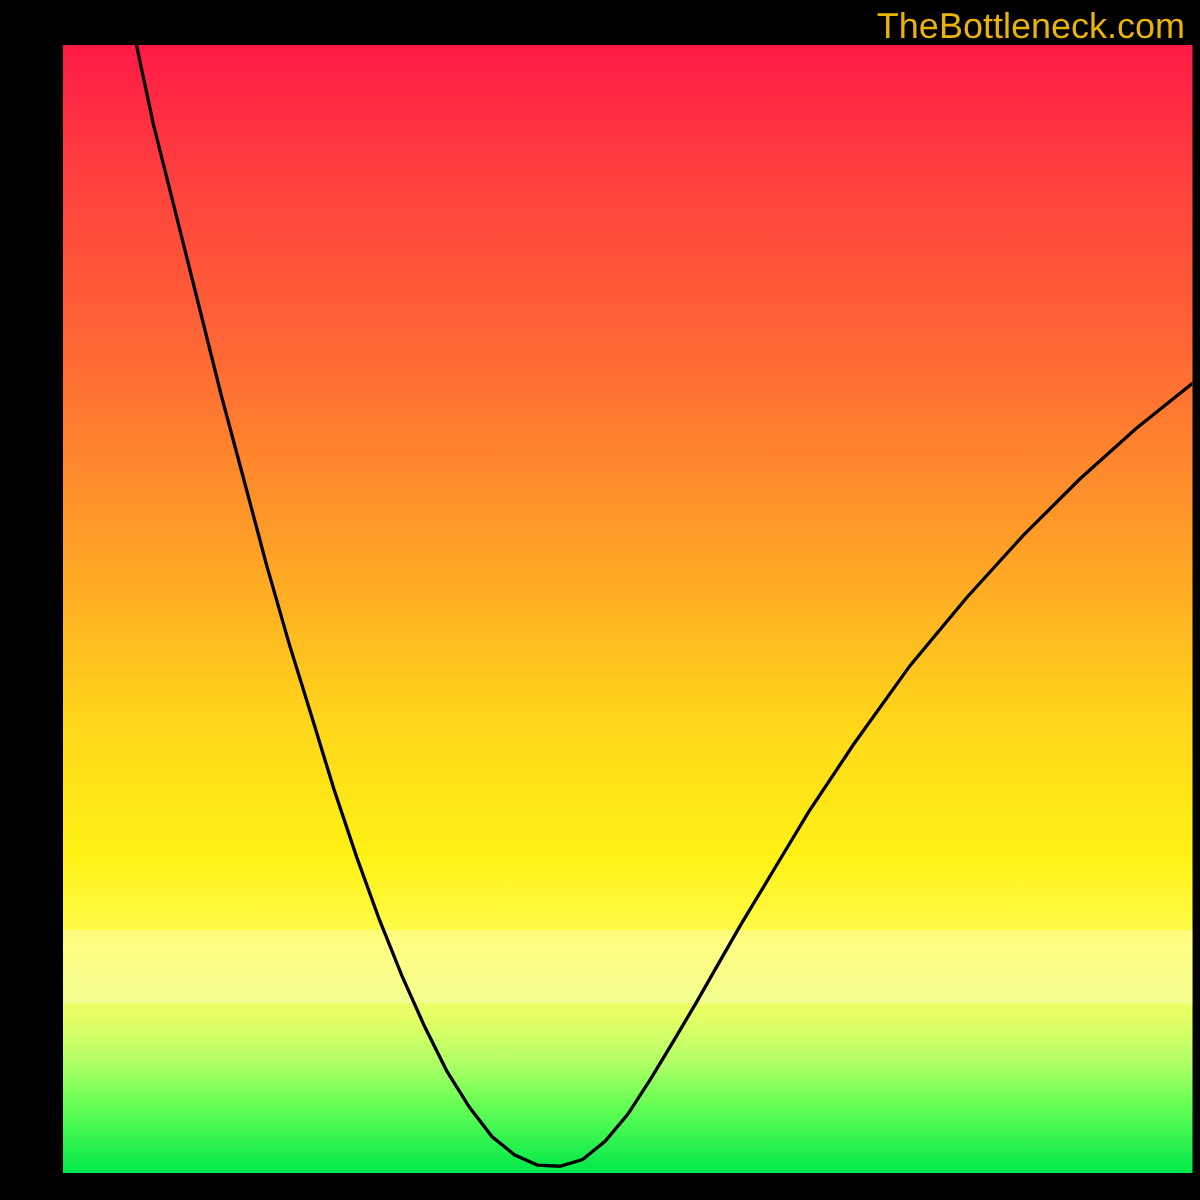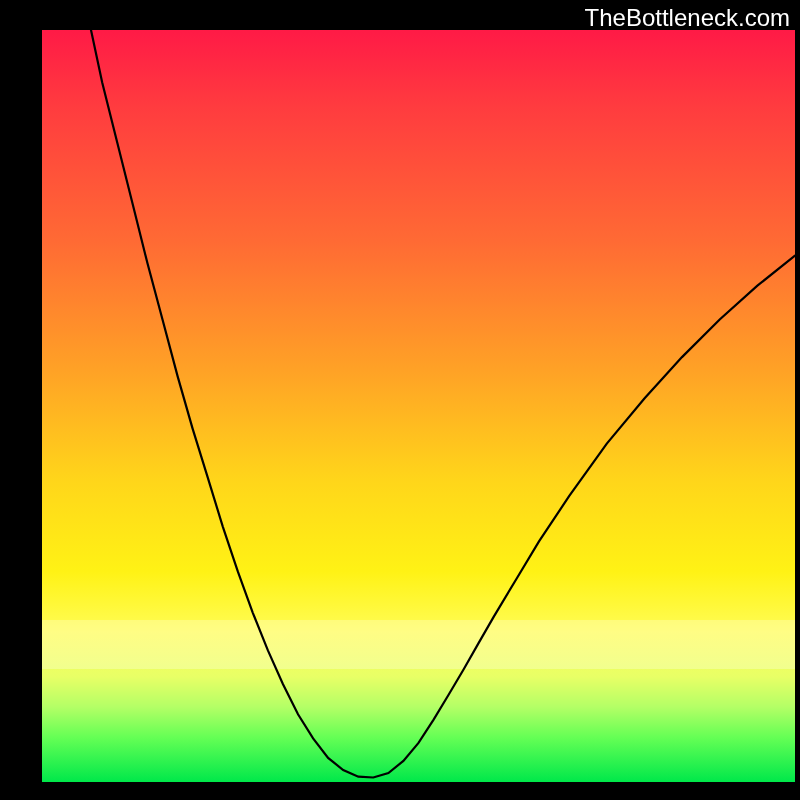--- a/index.html
+++ b/index.html
@@ -44,21 +44,21 @@
     right: 0;
     top: 78.5%;
     height: 6.5%;
     background: rgba(255,255,255,0.28);
     pointer-events: none;
   }
   .watermark {
     position: absolute;
     top: 4px;
     right: 10px;
-    color: #ffffff;
+    color: #eab308;
     font-size: 24px;
     font-weight: 500;
     letter-spacing: 0;
     z-index: 10;
     user-select: none;
   }
   svg.overlay {
     position: absolute;
     left: 0;
     top: 0;

